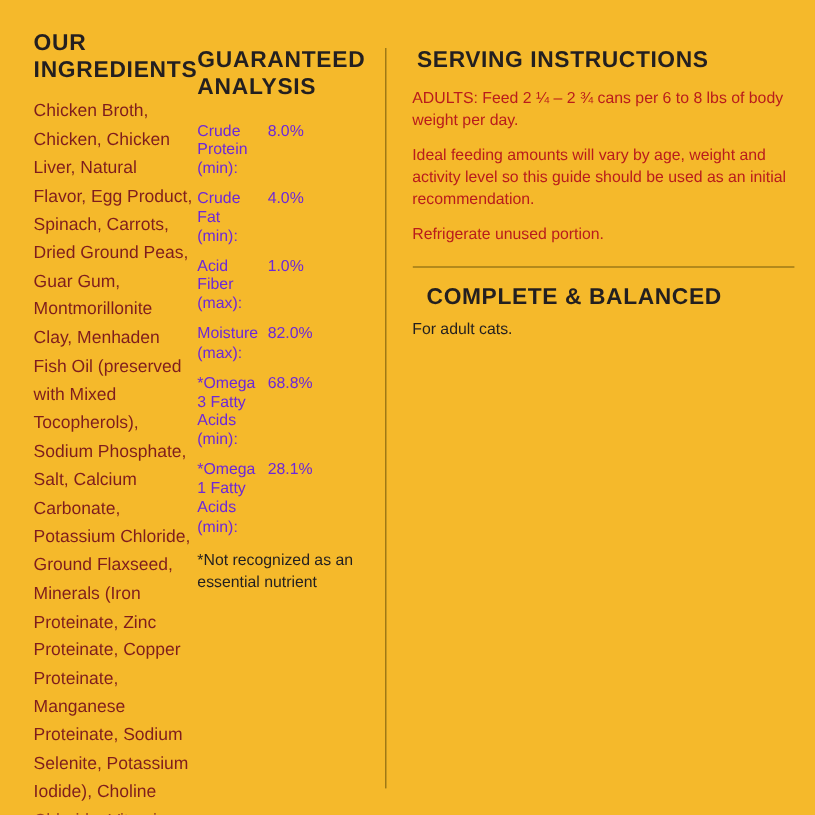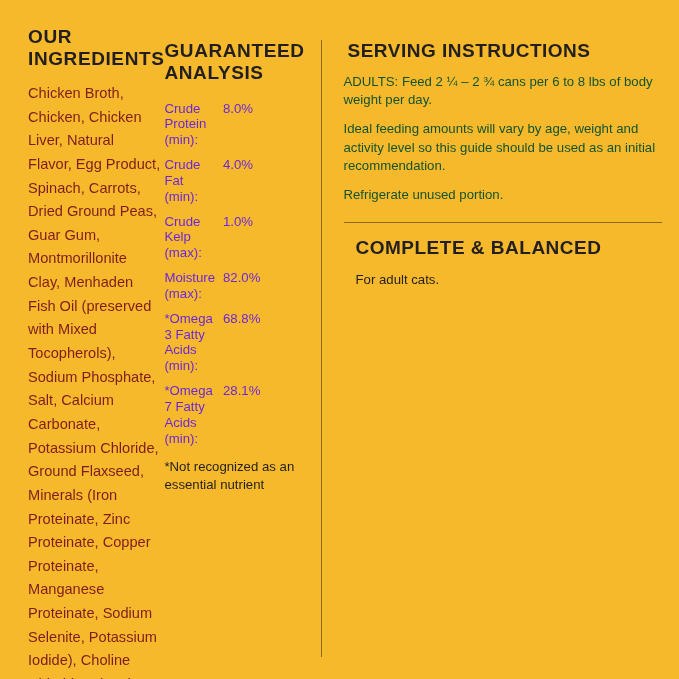--- a/index.html
+++ b/index.html
@@ -89,39 +89,39 @@
   .si-title {
     font-size: 19px;
     font-weight: bold;
     letter-spacing: 0.5px;
     margin: 0 0 11px 4px;
   }
   .si-para {
     font-size: 13.2px;
     line-height: 1.38;
     margin: 0 0 11px 0;
-    color: #14532d;
+    color: #b91c1c;
   }
   .si-para:last-child { margin-bottom: 0; }
   .right-rule {
     border: 0;
     border-top: 1px solid #8a6a12;
     margin: 18px 0 14px 0;
     width: 100%;
   }
   .cb-title {
     font-size: 19px;
     font-weight: bold;
     letter-spacing: 0.5px;
     margin: 0 0 6px 12px;
   }
   .cb-sub {
     font-size: 13.2px;
     line-height: 1.38;
-    margin: 12px;
+    margin: 0;
   }
   .spacer { flex: 1 1 auto; }
 </style>
 </head>
 <body>
 
 <div class="page">
 
   <div>
     <h1 class="section-title">OUR INGREDIENTS</h1>
@@ -138,33 +138,33 @@
         <tbody>
           <tr>
             <td>Crude Protein (min):</td>
             <td class="value">8.0%</td>
           </tr>
           <tr>
             <td>Crude Fat (min):</td>
             <td class="value">4.0%</td>
           </tr>
           <tr>
-            <td>Crude Kelp (max):</td>
+            <td>Acid Fiber (max):</td>
             <td class="value">1.0%</td>
           </tr>
           <tr>
             <td>Moisture (max):</td>
             <td class="value">82.0%</td>
           </tr>
           <tr>
             <td>*Omega 3 Fatty Acids (min):</td>
             <td class="value">68.8%</td>
           </tr>
           <tr>
-            <td>*Omega 7 Fatty Acids (min):</td>
+            <td>*Omega 1 Fatty Acids (min):</td>
             <td class="value">28.1%</td>
           </tr>
         </tbody>
       </table>
       <div class="ga-note">
         <div>*Not recognized as an essential nutrient</div>
 
       </div>
 
     </div>

